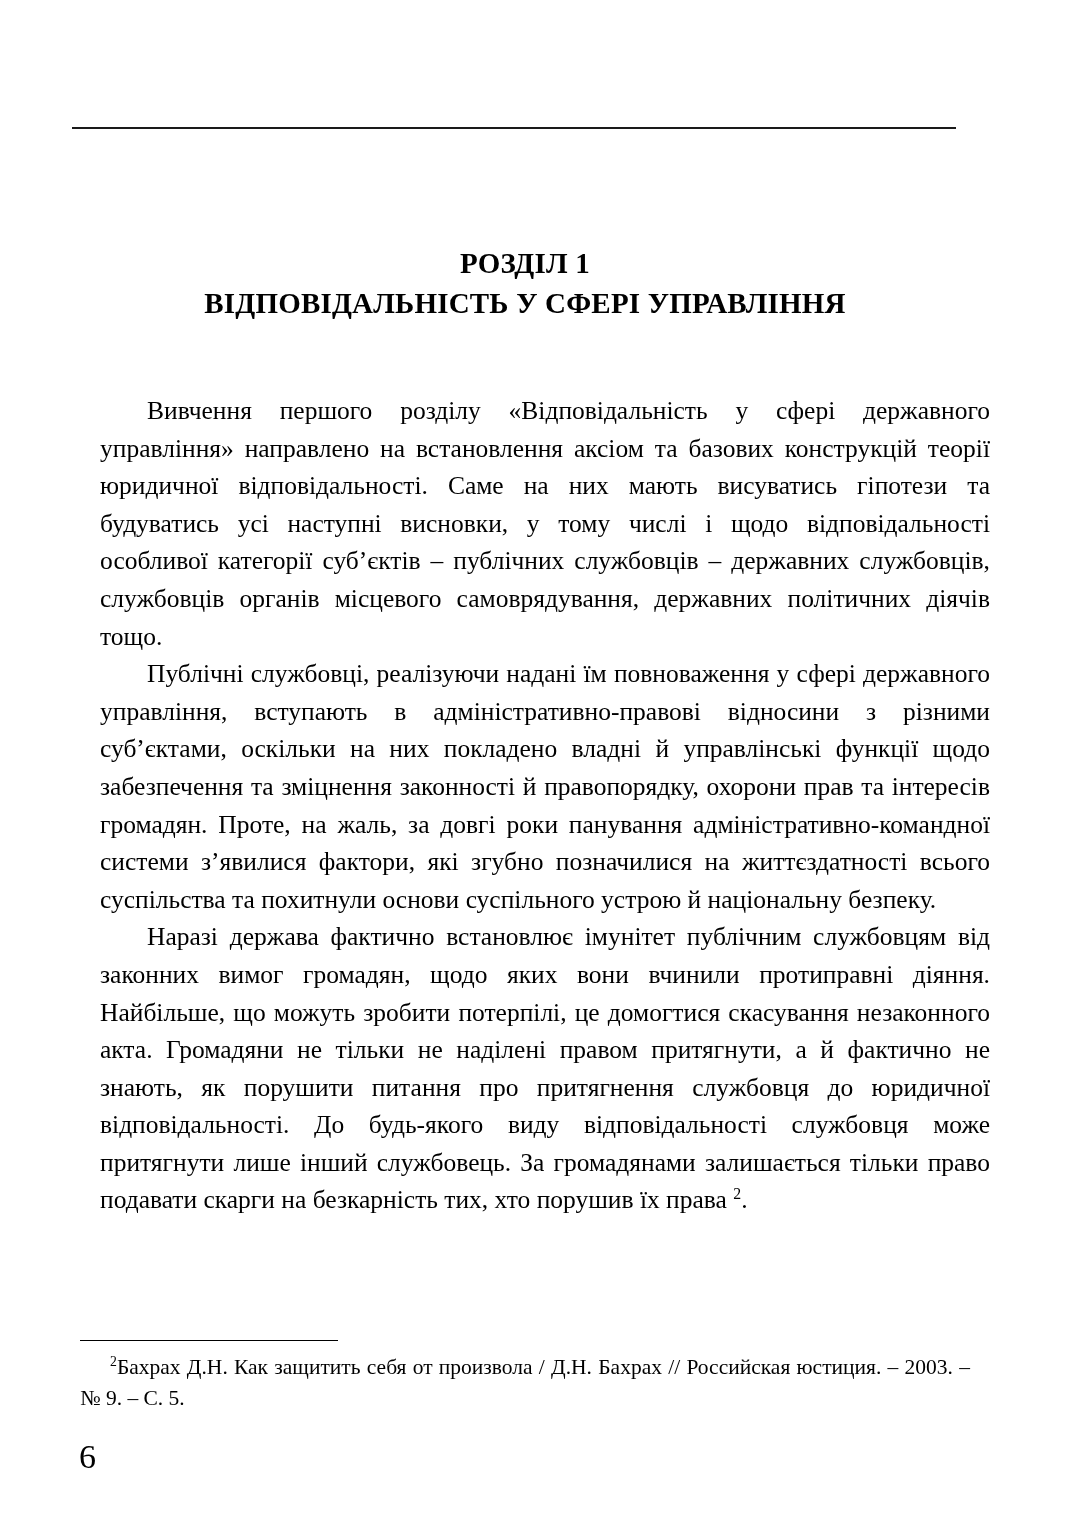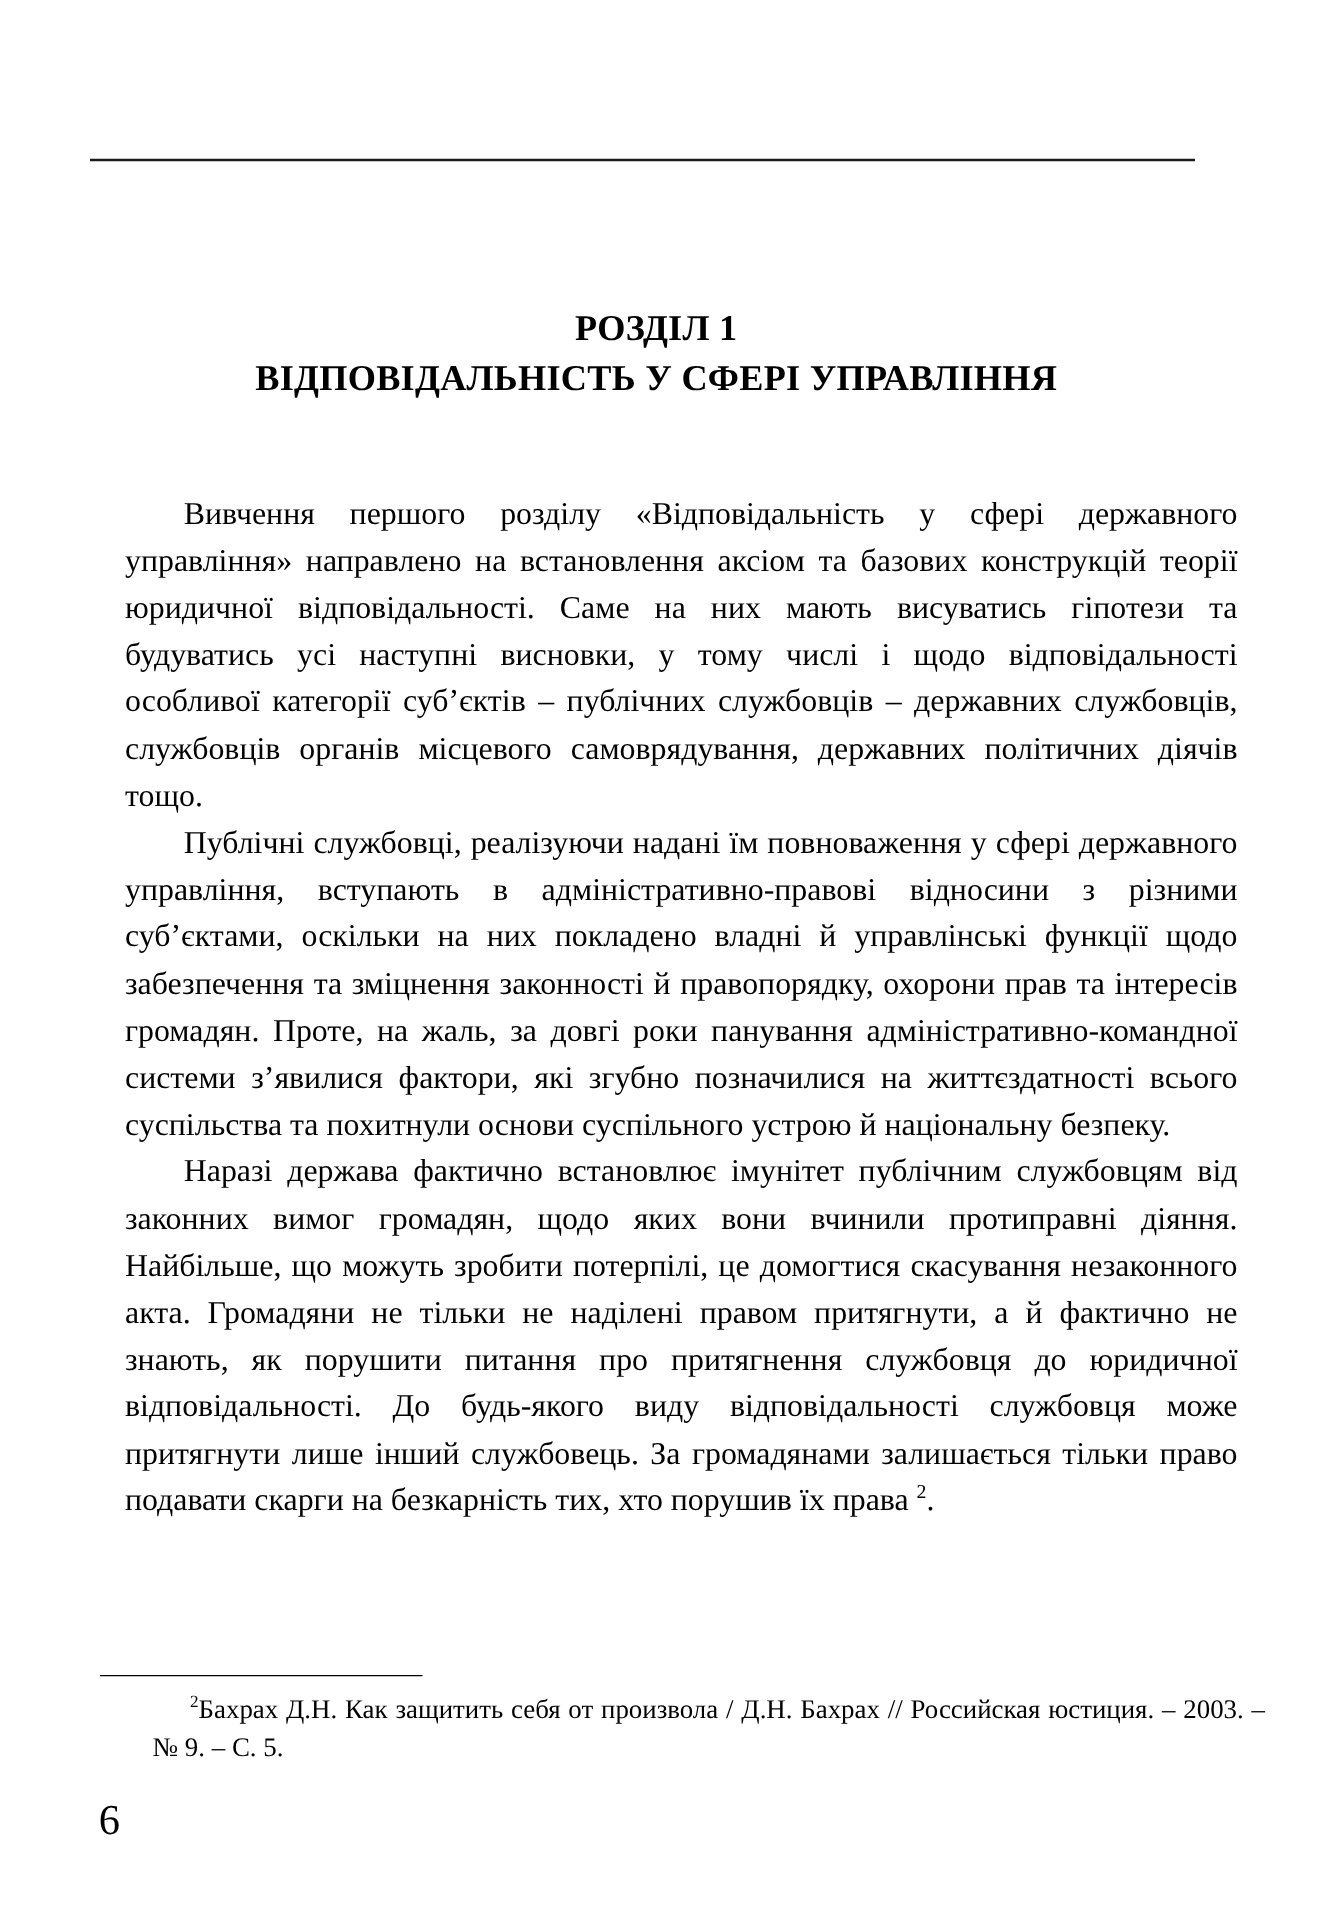--- a/index.html
+++ b/index.html
@@ -83,21 +83,20 @@
   }
   .footnote {
     position: absolute;
     left: 80px;
     top: 1352px;
     width: 890px;
     font-size: 21.5px;
     line-height: 31px;
     text-align: justify;
     text-indent: 30px;
-    margin-left: 42px;
   }
   .footnote sup {
     font-size: 0.64em;
     vertical-align: super;
     line-height: 0;
   }
 
   
   .folio {
     position: absolute;

